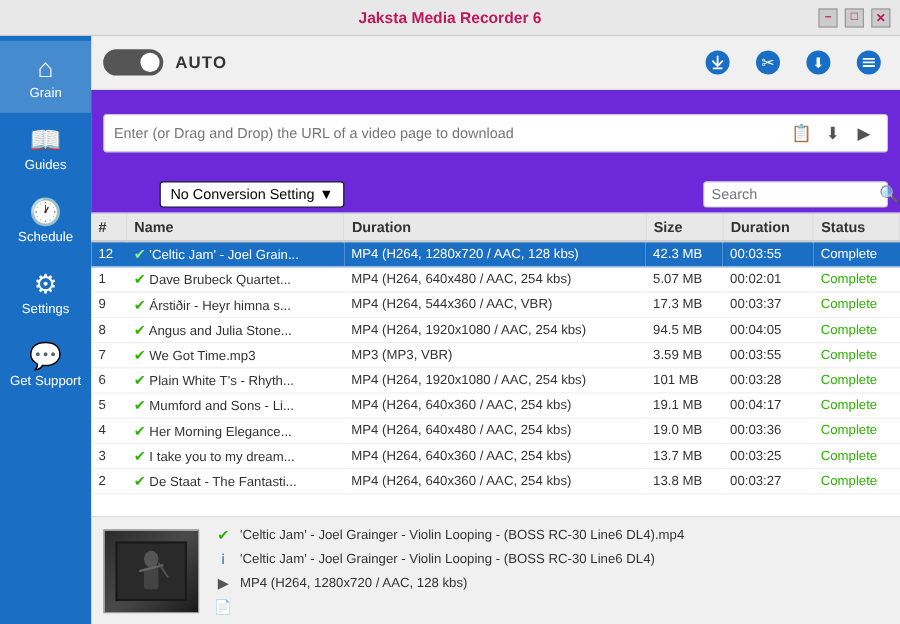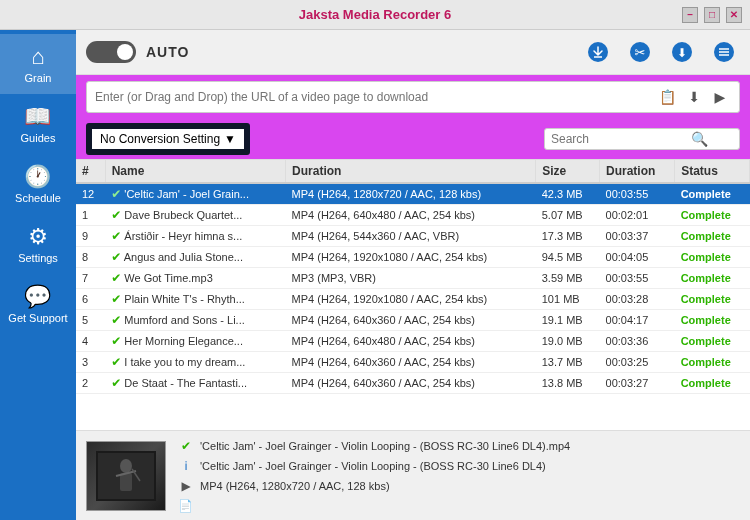--- a/index.html
+++ b/index.html
@@ -65,21 +65,21 @@
     .sidebar-icon {
       font-size: 22px;
       margin-bottom: 2px;
     }
 
     
     .content {
       flex: 1;
       display: flex;
       flex-direction: column;
-      background: #d946ef;
+      background: #6d28d9;
     }
 
     
     .toolbar {
       background: #f0f0f0;
       padding: 6px 10px;
       display: flex;
       align-items: center;
       gap: 10px;
       border-bottom: 1px solid #ddd;
@@ -116,21 +116,21 @@
       justify-content: center;
       font-size: 18px;
       color: #1a6fc4;
       cursor: pointer;
       border-radius: 3px;
     }
 
     
     .url-bar {
       background: white;
-      margin: 6px 10px;
+      margin: 20px 10px;
       border: 1px solid #ccc;
       border-radius: 3px;
       display: flex;
       align-items: center;
       padding: 4px 8px;
     }
     .url-input {
       flex: 1;
       border: none;
       outline: none;
@@ -159,35 +159,36 @@
       align-items: center;
       padding: 4px 10px;
       gap: 8px;
       border-bottom: 1px solid #ddd;
     }
     .conversion-select {
       display: flex;
       align-items: center;
       gap: 4px;
       padding: 3px 8px;
-      border: 6px solid #0f172a;
+      border: 1px solid #0f172a;
       background: white;
       border-radius: 3px;
       cursor: pointer;
       font-size: 12px;
+      margin-left: 47px;
     }
     .filter-spacer { flex: 1; }
     .search-box {
       display: flex;
       align-items: center;
       border: 1px solid #ccc;
       border-radius: 3px;
       background: white;
       padding: 2px 6px;
-      width: 196px;
+      width: 154px;
     }
     .search-input {
       border: none;
       outline: none;
       font-size: 12px;
       width: 140px;
       background: transparent;
     }
     .search-icon {
       color: #1a6fc4;
@@ -222,21 +223,21 @@
     }
     tbody tr.selected { background: #1a6fc4; color: white; margin-top: 24px; }
     tbody tr.selected td { color: white; }
     tbody td {
       padding: 3px 6px;
       font-size: 11px;
       color: #333;
     }
     .check-icon { color: #2db400; font-size: 12px; }
     .selected .check-icon { color: #90ee90; }
-    .status-complete { color: #2db400; font-weight: bold; }
+    .status-complete { color: #2db400; font-weight: normal; }
     .selected .status-complete { color: white; }
 
     
     .info-panel {
       height: 90px;
       background: #f0f0f0;
       border-top: 1px solid #ddd;
       display: flex;
       align-items: center;
       padding: 8px 10px;

